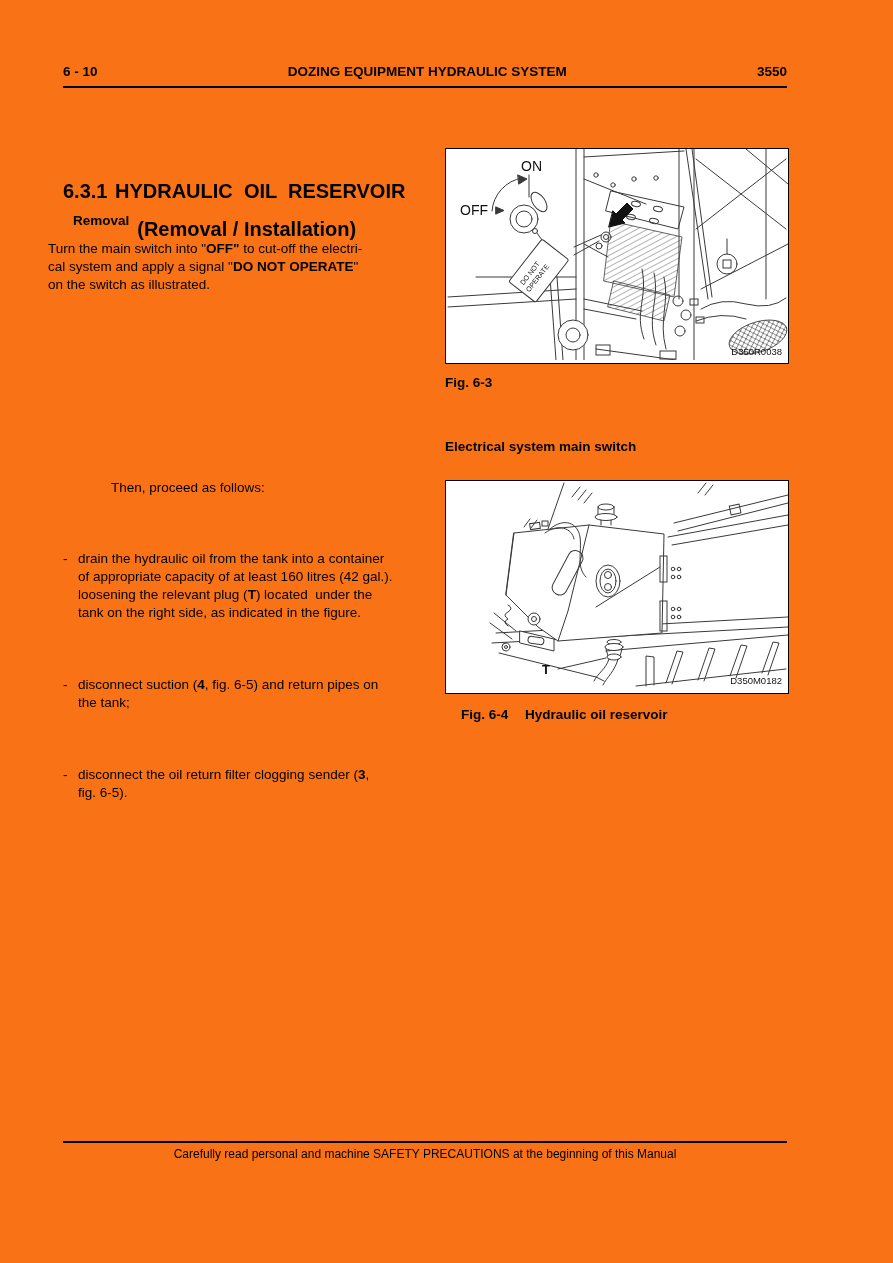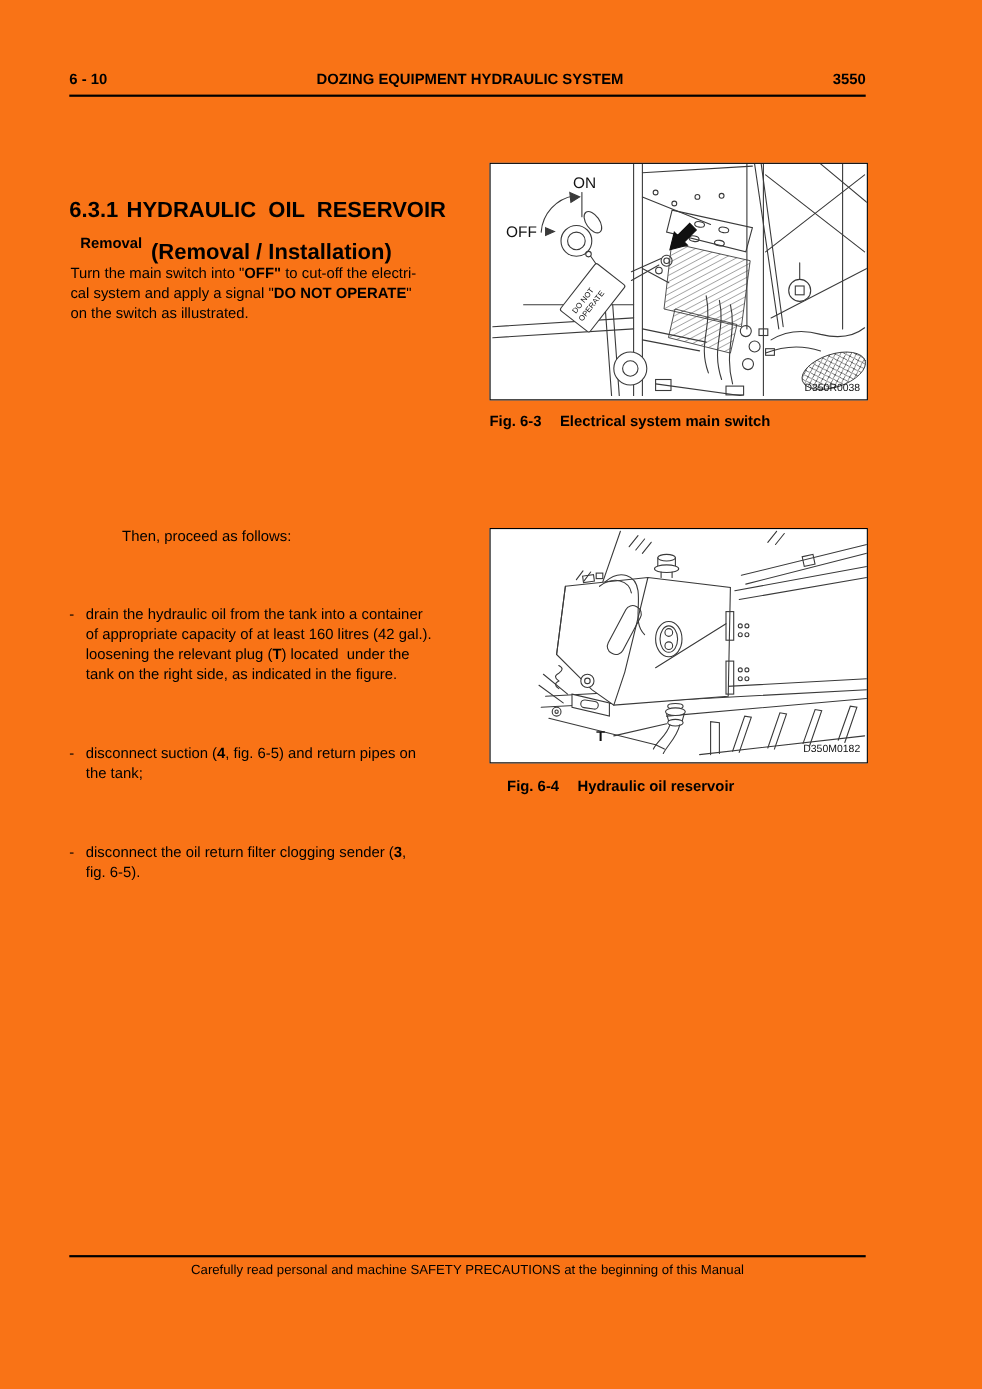--- a/index.html
+++ b/index.html
@@ -15,34 +15,34 @@
   
   .hdr{top:64px;left:63px;width:724px;display:flex;justify-content:space-between;align-items:baseline;font-weight:bold;font-size:13.5px;}
   .hdr-rule{top:86px;left:63px;width:724px;height:2px;background:#000;}
   .section-title{top:104px;left:63px;width:724px;text-align:center;font-weight:bold;font-size:17px;white-space:pre-wrap;letter-spacing:.2px;}
   
   .subsection{top:146px;left:63px;width:382px;display:flex;font-weight:bold;font-size:20px;line-height:19px;margin-top:36px;}
   .subsection .num{width:52px;flex:0 0 52px;}
   .subsection .ttl{white-space:pre-wrap;}
   .minihead{top:213px;left:73px;font-weight:bold;font-size:13.5px;}
   .body-text{font-size:13.5px;line-height:18px;white-space:pre-wrap;}
-  .para{top:240px;left:64px;width:382px;}
+  .para{top:240px;left:48px;width:382px;}
   .intro{top:479px;left:63px;width:382px;margin-left:48px;}
   .bullets{top:514px;left:63px;width:386px;}
   .bullet{display:flex;margin-bottom:18px;}
   .bullet .dash{flex:0 0 15px;}
   .b{font-weight:bold;}
   
   .figbox{left:445px;width:342px;border:1.4px solid #000;background:#fff;}
   .figbox svg{display:block;}
   .fig1{top:148px;height:214px;}
   .fig2{top:480px;height:212px;}
   .figcap{left:445px;width:342px;display:flex;font-weight:bold;font-size:13.5px;}
   .figcap .lbl{flex:0 0 64px;}
-  .cap1{top:375px;}
+  .cap1{top:375px;flex-direction:column;}
   .cap2{top:707px;padding-left:16px;}
   
   .ftr-rule{top:1141px;left:63px;width:724px;height:1.5px;background:#000;}
   .ftr{top:1147px;left:63px;width:724px;text-align:center;font-size:12px;}
   svg text{font-family:"Liberation Sans","DejaVu Sans",sans-serif;fill:#111;stroke:none;}
 </style>
 </head>
 <body>
 
 <div class="page">

